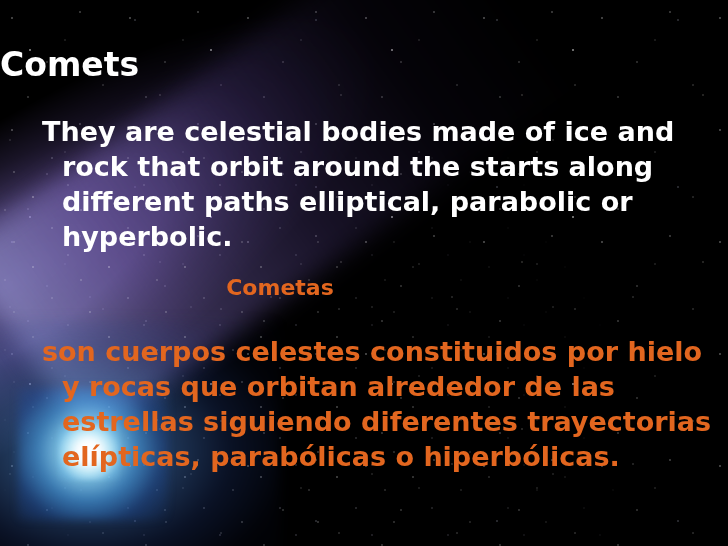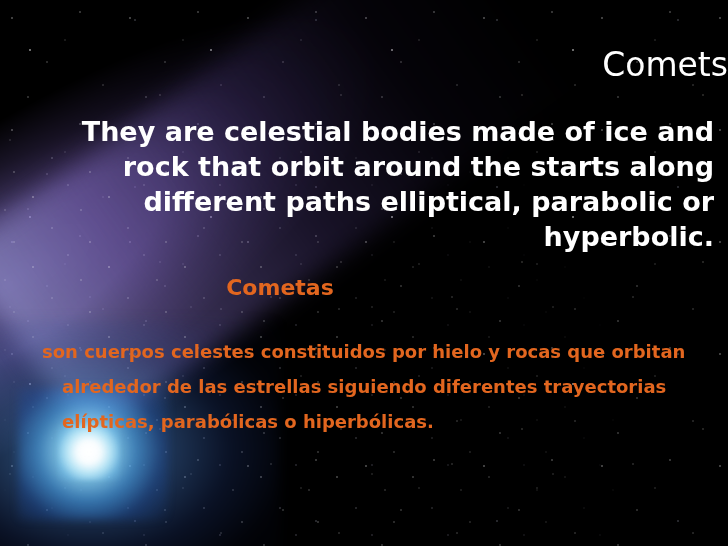--- a/index.html
+++ b/index.html
@@ -144,61 +144,61 @@
   .content {
     position: absolute;
     inset: 0;
   }
 
   .slide-title {
     position: absolute;
     left: 0;
     right: 0;
     top: 48px;
-    text-align: right;
+    text-align: left;
     color: #ffffff;
     font-size: 33px;
-    font-weight: normal;
+    font-weight: bold;
     line-height: 1.05;
     letter-spacing: 0px;
   }
 
   .body-en {
     position: absolute;
     left: 42px;
     top: 114px;
     width: 652px;
     color: #ffffff;
     font-size: 27px;
     font-weight: bold;
     line-height: 35px;
     text-indent: -20px;
     padding-left: 20px;
-    text-align: right;
+    text-align: left;
   }
 
   .subtitle-es {
     position: absolute;
     left: 0;
     width: 560px;
     top: 276px;
     text-align: center;
     color: #E2661F;
     font-size: 22px;
     font-weight: bold;
     line-height: 1.05;
   }
 
   .body-es {
     position: absolute;
     left: 42px;
     top: 334px;
     width: 652px;
     color: #E2661F;
-    font-size: 18px;
+    font-size: 27px;
     font-weight: bold;
     line-height: 35px;
     text-indent: -20px;
     padding-left: 20px;
     text-align: left;
   }
 </style>
 </head>
 <body>
 

